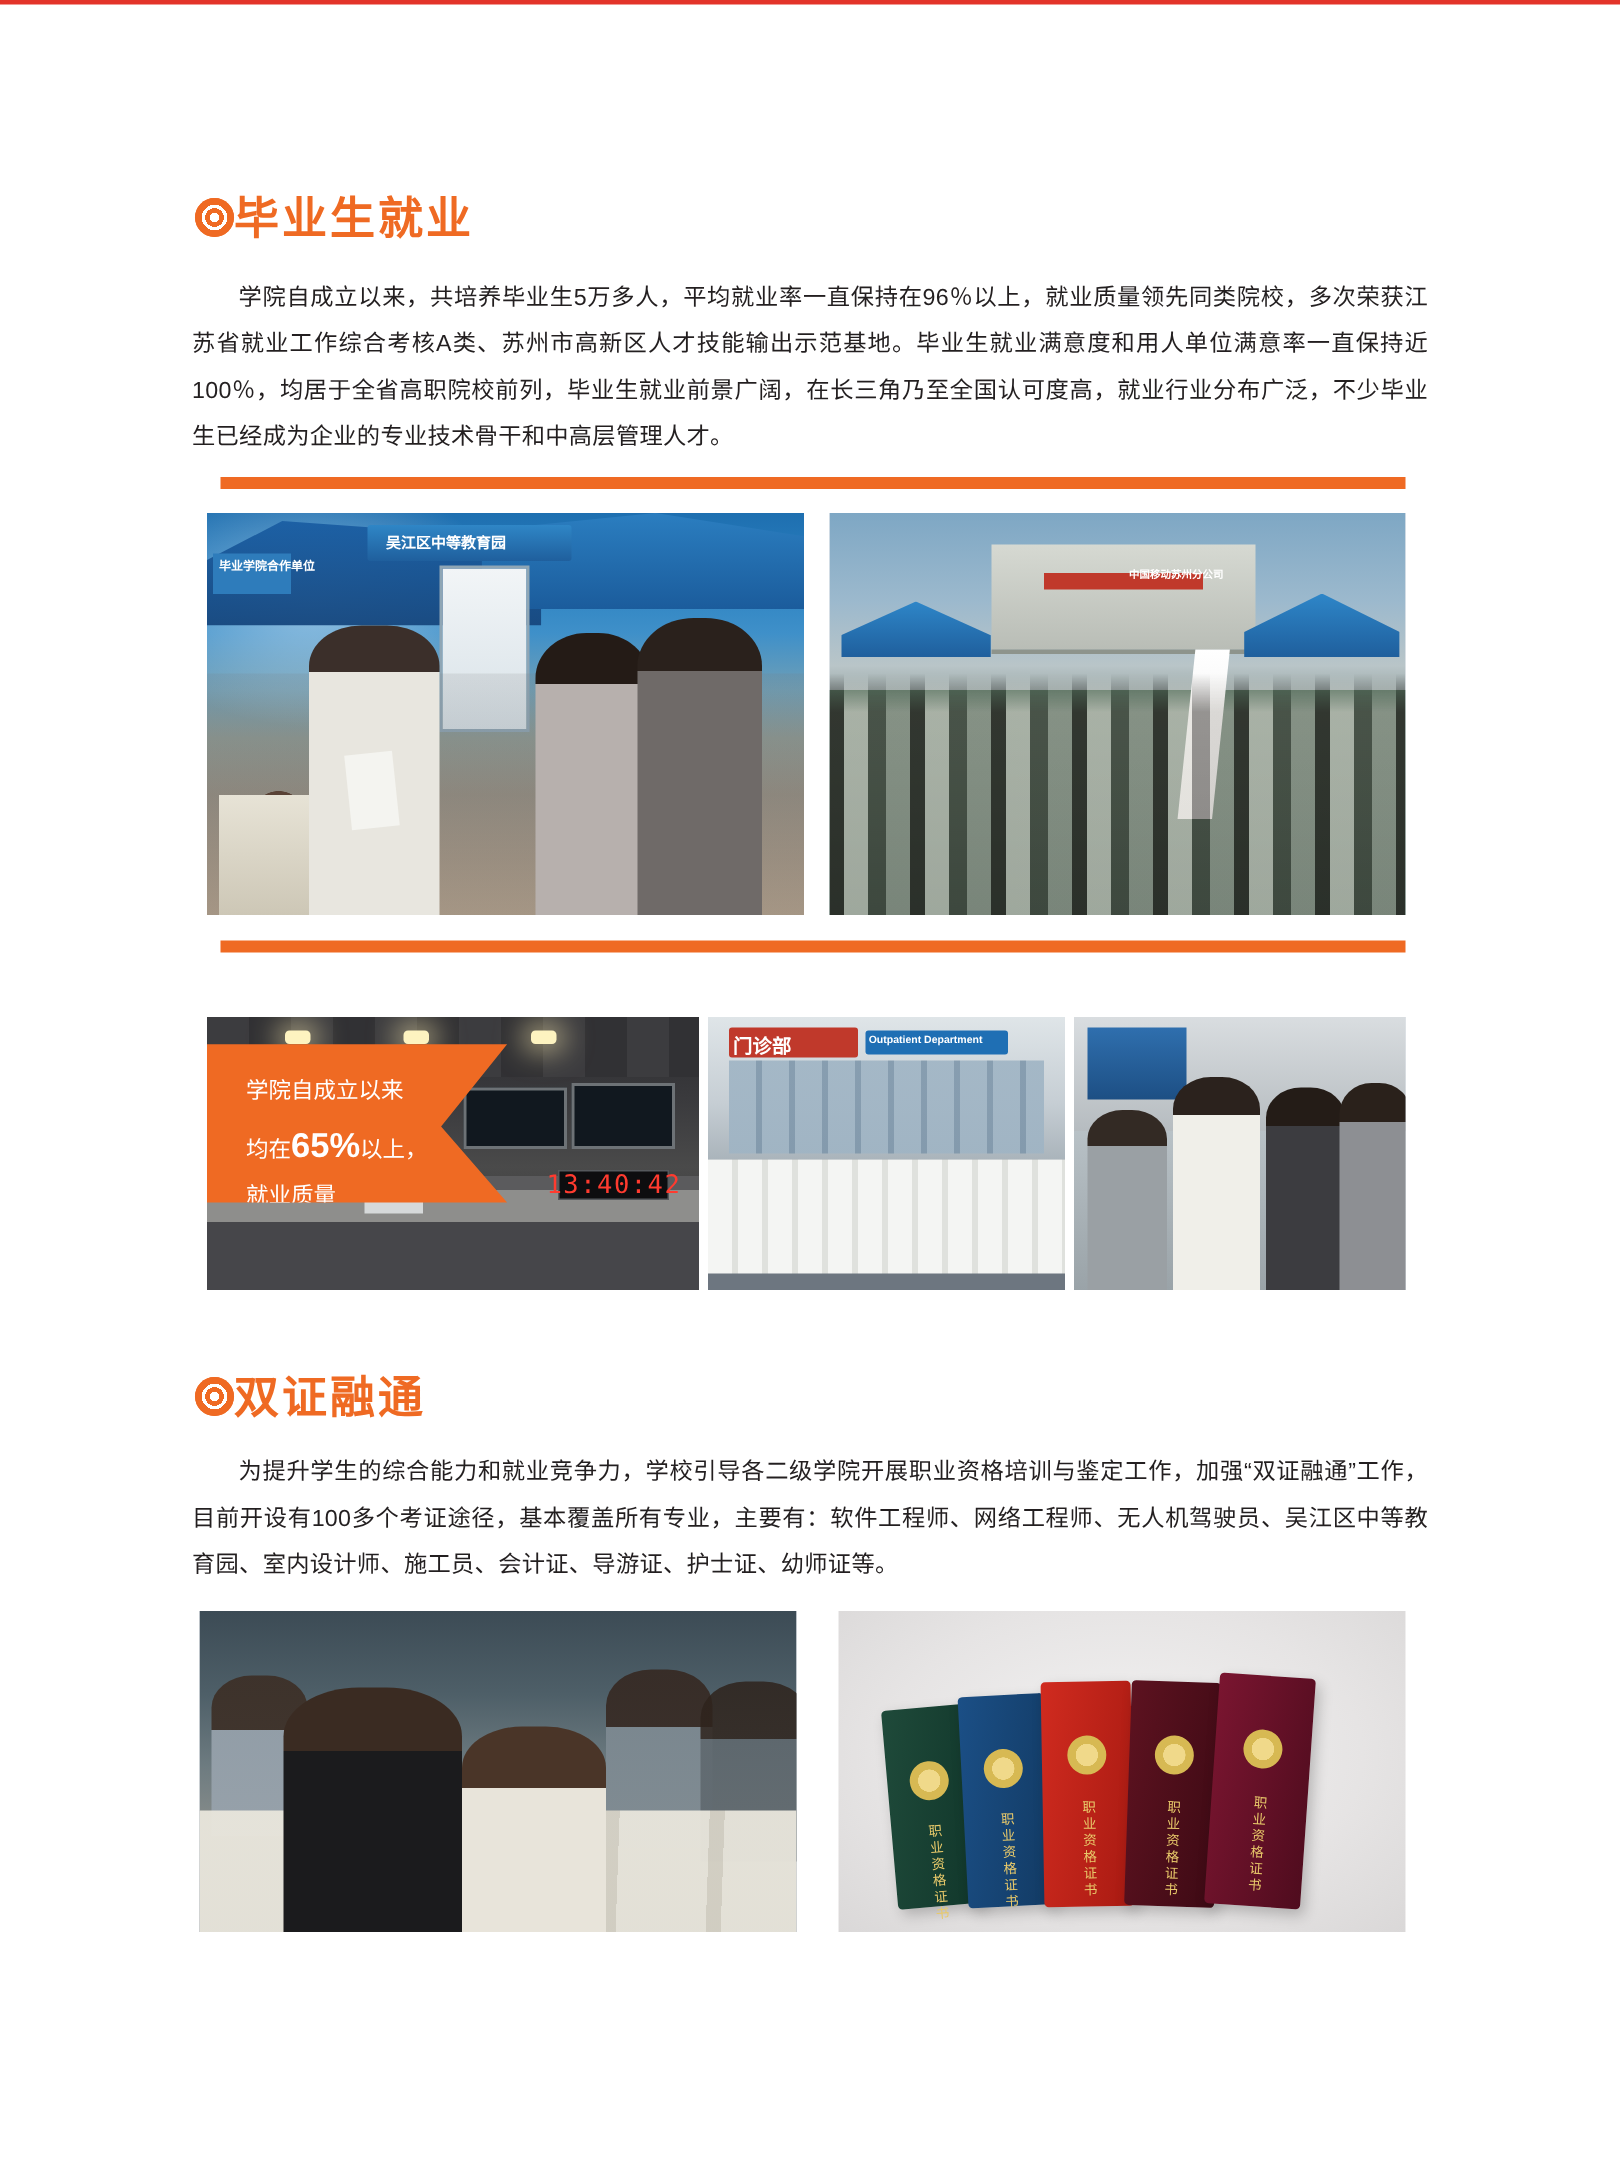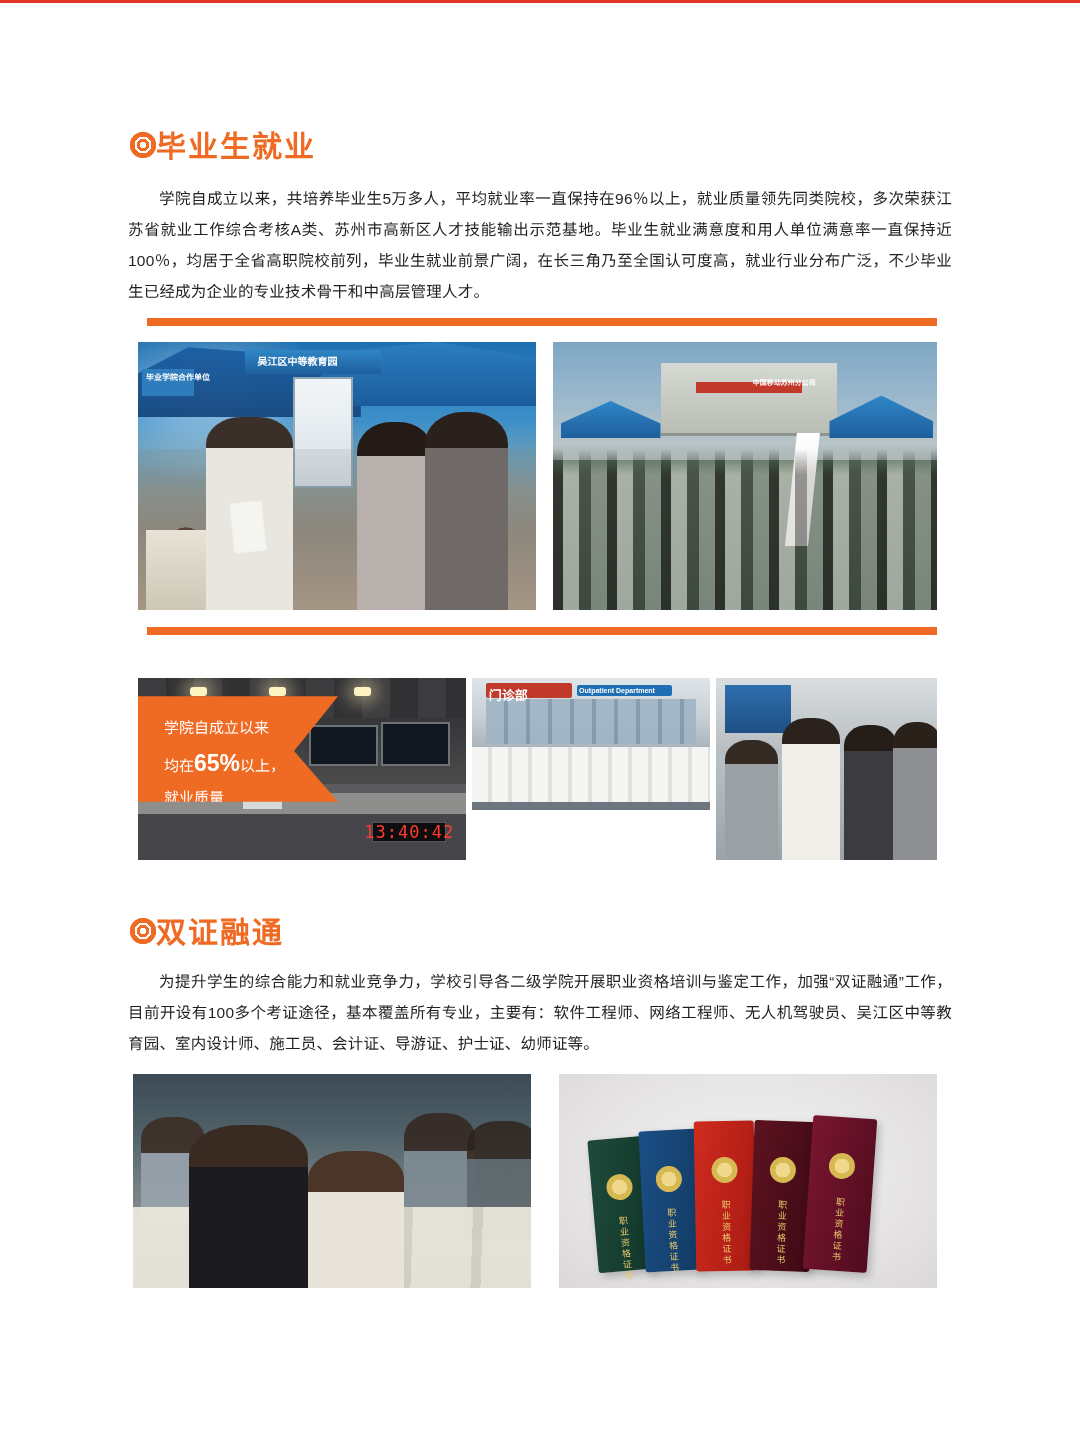--- a/index.html
+++ b/index.html
@@ -211,21 +211,20 @@
     position: absolute; left: 32%; top: 30%; width: 12%; height: 42%;
     background: linear-gradient(180deg, #2d2622 0 22%, #d6d9da 22% 100%);
     border-radius: 46% 46% 0 0 / 18% 18% 0 0;
   }
   .p3 .timer {
     position: absolute; right: 6%; top: 56%; width: 22%; height: 10%;
     background: #0d0d0f; border: 1px solid #55585c;
     color: #ff3b2f; font-family: "DejaVu Sans Mono", monospace;
     font-size: 17px; display: flex; align-items: center; justify-content: center;
     letter-spacing: 1px;
-    margin-top: 42px;
   }
   .callout {
     position: absolute;
     left: 0;
     top: 10%;
     width: 61%;
     height: 58%;
     background: #ef6a23;
     clip-path: polygon(0 0, 100% 0, 78% 52%, 100% 100%, 0 100%);
     color: #ffffff;
@@ -448,21 +447,21 @@
     <div class="callout">
       <div>学院自成立以来</div>
       <div>
         <span>均在</span><span class="big">65%</span><span>以上，</span>
       </div>
       <div>就业质量</div>
       <div>领先同类院校</div>
     </div>
   </div>
 
-  <div class="photo p4" style="left:472px; top:678px; width:238px; height:132px;">
+  <div class="photo p4" style="left:472px; top:678px; width:238px; height:182px;">
     <div class="sky"></div>
     <div class="facade"></div>
     <div class="glass"></div>
     <div class="redsign"></div>
     <div class="bluesign"></div>
     <div class="row back"></div>
     <div class="row front"></div>
     <div class="ground"></div>
     <div class="img-label" style="left:7%; top:5%; font-size:13px;">门诊部</div>
     <div class="img-label" style="left:45%; top:6.5%; font-size:7px;">Outpatient Department</div>

